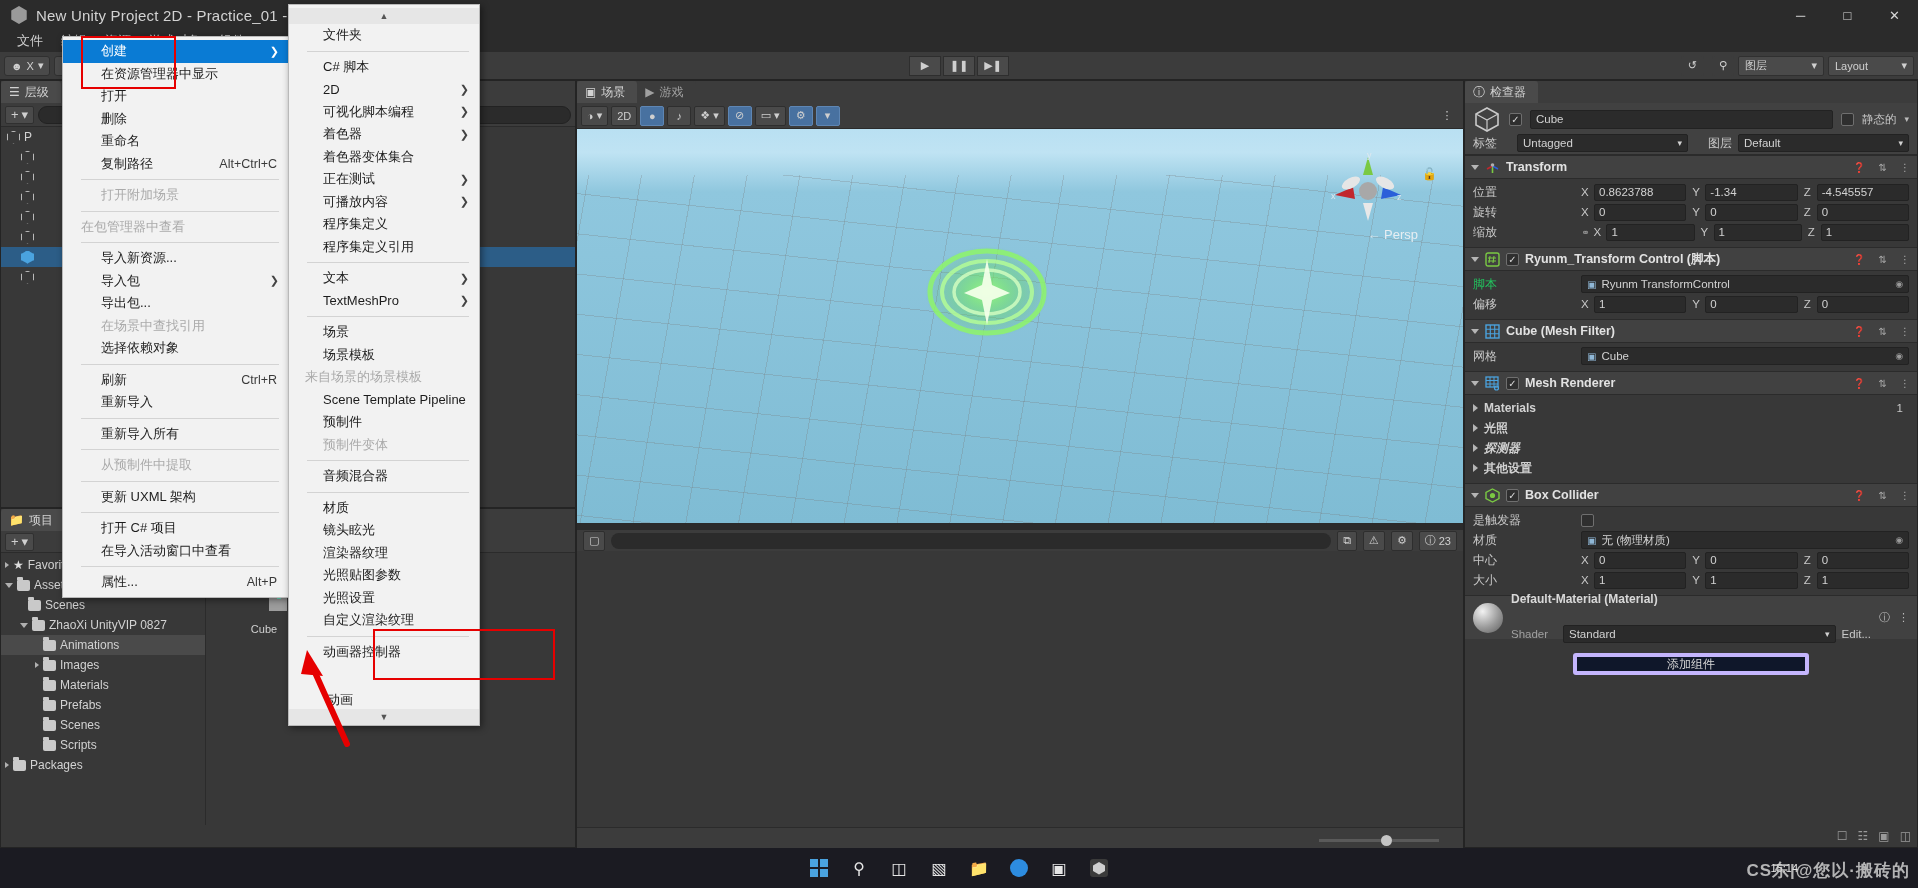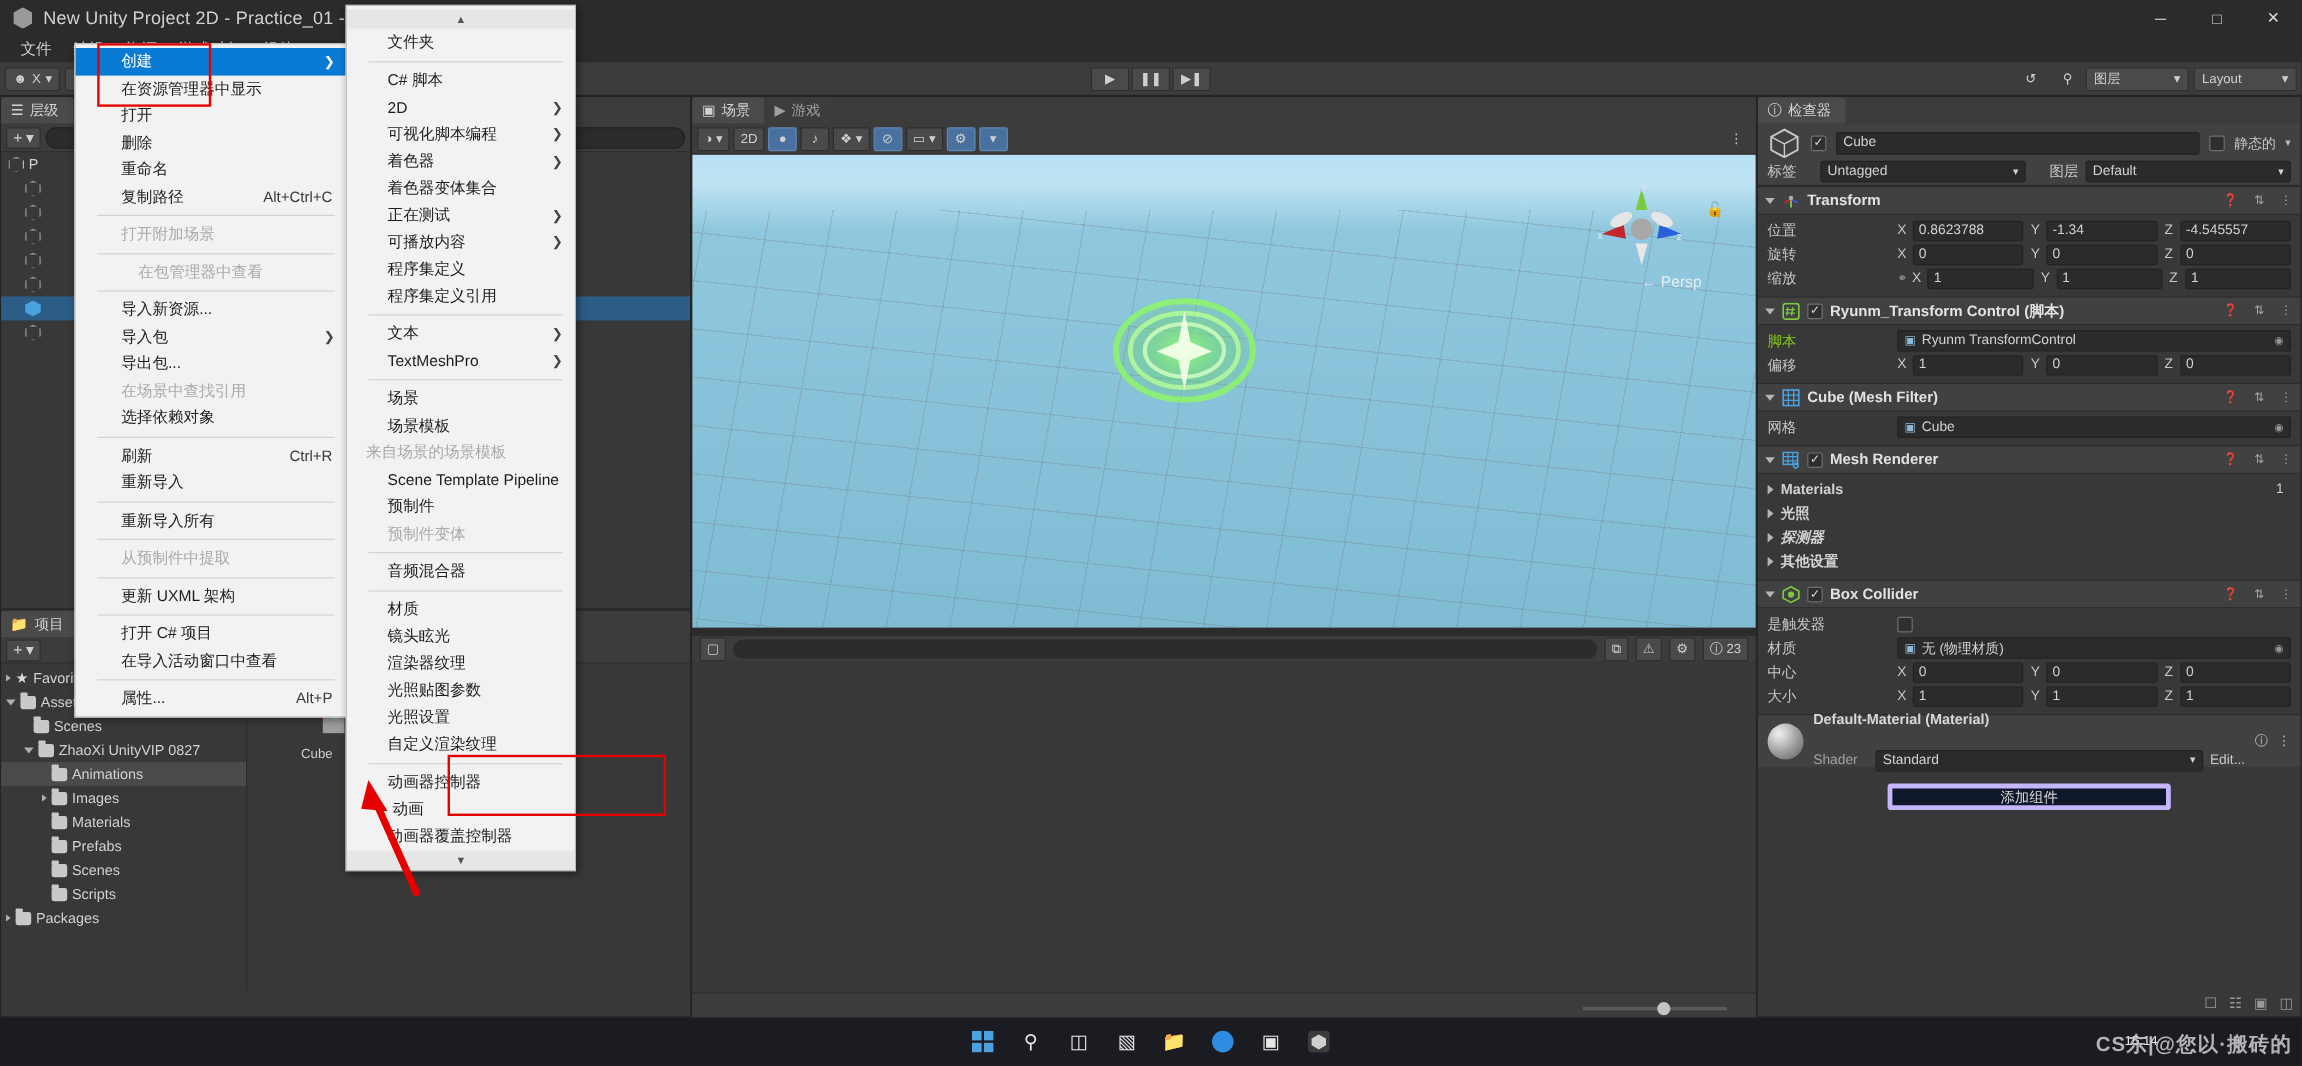--- a/index.html
+++ b/index.html
@@ -154,21 +154,21 @@
         display:flex; align-items:center; justify-content:center; color:#d8d8d8; font-size:10px; flex:none;}
   .field { height:18px; background:#2b2b2b; border:1px solid #222; border-radius:2px;
            color:#d2d2d2; font-size:11.5px; display:flex; align-items:center; padding:0 5px; }
   .field.dd { justify-content: space-between; }
   .comp-head { height: 24px; background:#414141; border-top:1px solid #2b2b2b;
                border-bottom:1px solid #2b2b2b; display:flex; align-items:center; gap:6px;
                padding-left: 6px; color:#e2e2e2; font-size:12.5px; font-weight:bold;}
   .comp-body { padding: 3px 8px 5px 8px; }
   .prop-row { display:flex; align-items:center; height: 20px; font-size:12px; color:#c8c8c8; }
   .prop-label { width: 108px; flex:none; }
-  .prop-label.dim { color:#84cc16; }
+  .prop-label.dim { color:#22c55e; }
   .vec { display:flex; gap:6px; flex:1; }
   .vec-item { display:flex; align-items:center; gap:4px; flex:1; }
   .vec-axis { color:#c8c8c8; font-size:11.5px; width:9px; }
   .vec-field { flex:1; height:17px; background:#2b2b2b; border:1px solid #222;
                border-radius:2px; color:#d2d2d2; font-size:11.5px; display:flex;
                align-items:center; padding:0 4px; }
   .hicon { width:15px; height:15px; flex:none; }
   .fold { width:0;height:0;border-left:4px solid transparent;border-right:4px solid transparent;
           border-top:5px solid #b5b5b5; flex:none;}
   .fold.closed { border-left:5px solid #b5b5b5; border-top:4px solid transparent;
@@ -838,21 +838,21 @@
       </div>
       <div class="ctx-item" style="padding-left: 38px;">
         <span>复制路径</span>
         <span class="sc">Alt+Ctrl+C</span>
       </div>
       <div class="ctx-sep"></div>
       <div class="ctx-item disabled" style="padding-left: 38px;">
         <span>打开附加场景</span>
       </div>
       <div class="ctx-sep"></div>
-      <div class="ctx-item disabled" style="padding-left: 52px;">
+      <div class="ctx-item disabled" style="padding-left: 18px;">
         <span>在包管理器中查看</span>
       </div>
       <div class="ctx-sep"></div>
       <div class="ctx-item" style="padding-left: 38px;">
         <span>导入新资源...</span>
       </div>
       <div class="ctx-item" style="padding-left: 38px;">
         <span>导入包</span>
         <span class="arr">❯</span>
       </div>
@@ -986,21 +986,21 @@
         <div class="ctx-item" style="padding-left: 34px;">
           <span>光照设置</span>
         </div>
         <div class="ctx-item" style="padding-left: 34px;">
           <span>自定义渲染纹理</span>
         </div>
         <div class="ctx-sep"></div>
         <div class="ctx-item" style="padding-left: 34px;">
           <span>动画器控制器</span>
         </div>
-        <div class="ctx-item" style="">
+        <div class="ctx-item" style=" margin-top: 26px;">
           <span>动画</span>
         </div>
         <div class="ctx-item" style="padding-left: 34px;">
           <span>动画器覆盖控制器</span>
         </div>
         <div class="ctx-item" style="padding-left: 34px;">
           <span>Avatar 遮罩</span>
         </div>
       </div>
     <div class="ctx-scrolldn" style="position:absolute;bottom:0;left:0;right:0;">▼</div>

